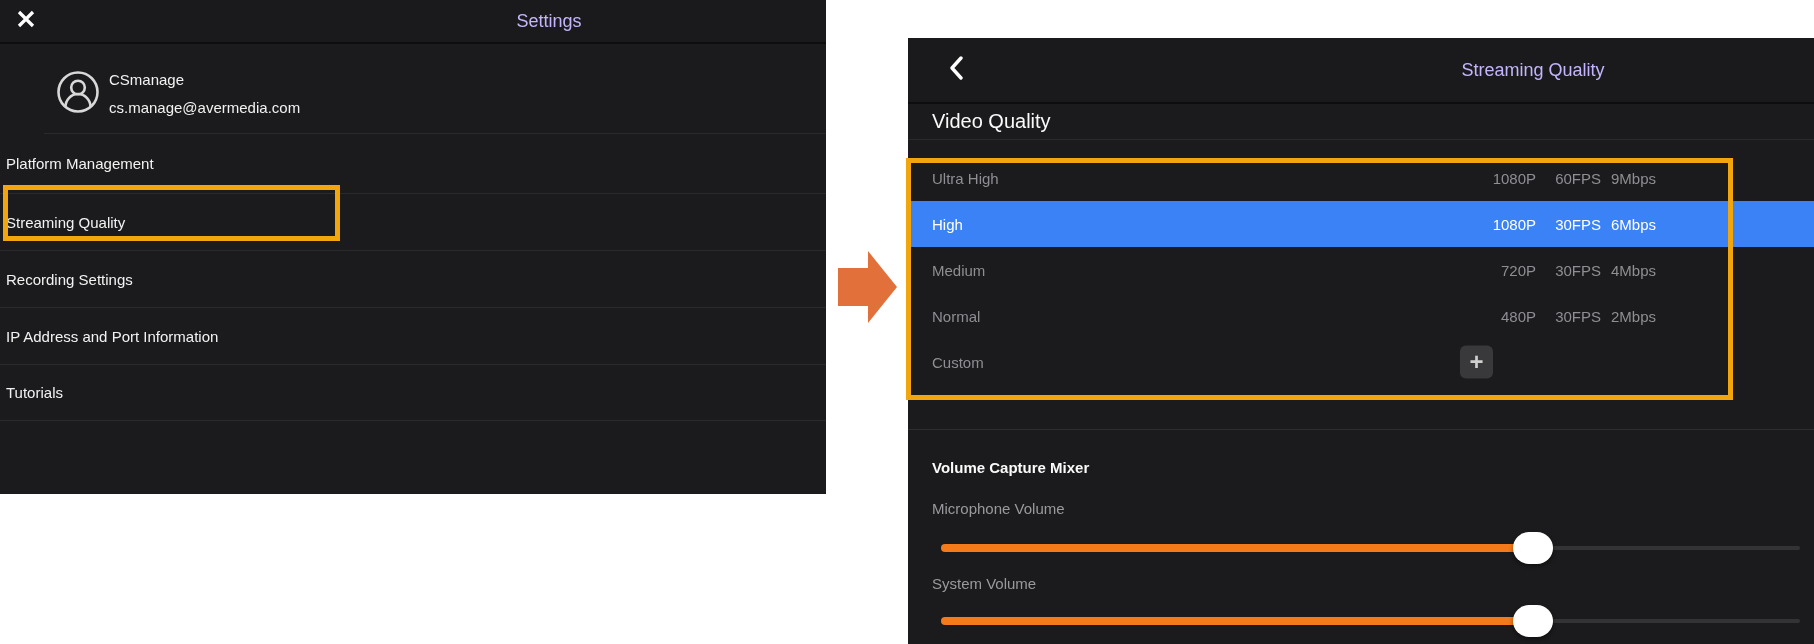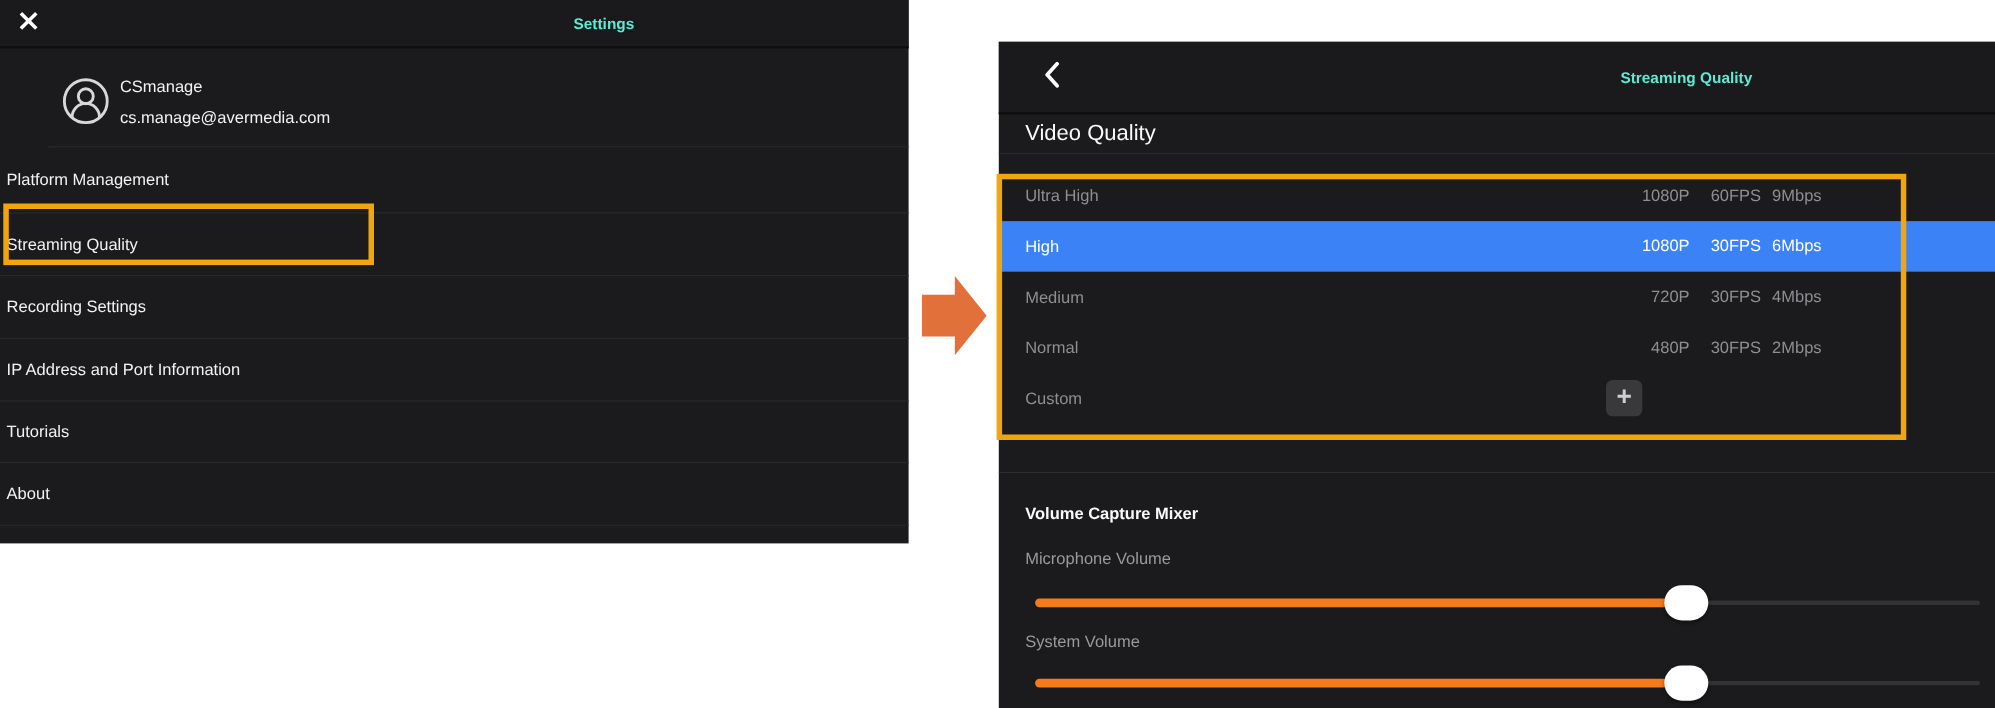--- a/index.html
+++ b/index.html
@@ -8,21 +8,21 @@
 
   
   .panel { position:absolute; background:#1b1b1d; color:#fff; }
   .panel-left  { left:0;   top:38; width:826; height:494px; width:826px; }
   .panel-right { left:908px; top:38px; width:906px; height:606px; }
 
   .hdr { position:relative; background:#1a1a1c; }
   .panel-left  .hdr { height:44px; border-bottom:2px solid #0d0d0d; }
   .panel-right .hdr { height:66px; border-bottom:2px solid #0d0d0d; }
 
-  .hdr-title { position:absolute; top:50%; transform:translate(-50%,-50%); font-size:14px; font-weight:bold; color:#5eead4; white-space:nowrap; }
+  .hdr-title { position:absolute; top:50%; transform:translate(-50%,-50%); font-size:18px; font-weight:normal; color:#c4b5fd; white-space:nowrap; }
   .panel-left  .hdr-title { left:549px; }
   .panel-right .hdr-title { left:625px; }
 
   .icon-btn { position:absolute; display:flex; align-items:center; justify-content:center; cursor:pointer; }
   .close-btn { left:12px; top:50%; transform:translateY(-50%); width:28px; height:28px; }
   .back-btn  { left:34px; top:50%; transform:translateY(-50%); width:28px; height:28px; }
 
   
   .user-row { height:90px; border-bottom:1px solid #2a2a2c; position:relative;margin-left:44px; }
   .avatar { position:absolute; left:13px; top:27px; }
@@ -100,23 +100,20 @@
     </div>
     <div class="menu-row mr-2">
       <span>Recording Settings</span>
     </div>
     <div class="menu-row mr-3">
       <span>IP Address and Port Information</span>
     </div>
     <div class="menu-row mr-4">
       <span>Tutorials</span>
     </div>
-    <div class="menu-row mr-5">
-      <span>About</span>
-    </div>
     <div class="menu-filler"></div>
   </div>
 
   <div class="panel panel-right">
     <div class="hdr">
       <div class="icon-btn back-btn">
         <span class="icon">
           <svg width="14" height="24" viewBox="0 0 14 24">
               <path d="M12 2 L3 12 L12 22" fill="none" stroke="#ffffff" stroke-width="3.4" stroke-linecap="round" stroke-linejoin="round"></path>
             </svg>

